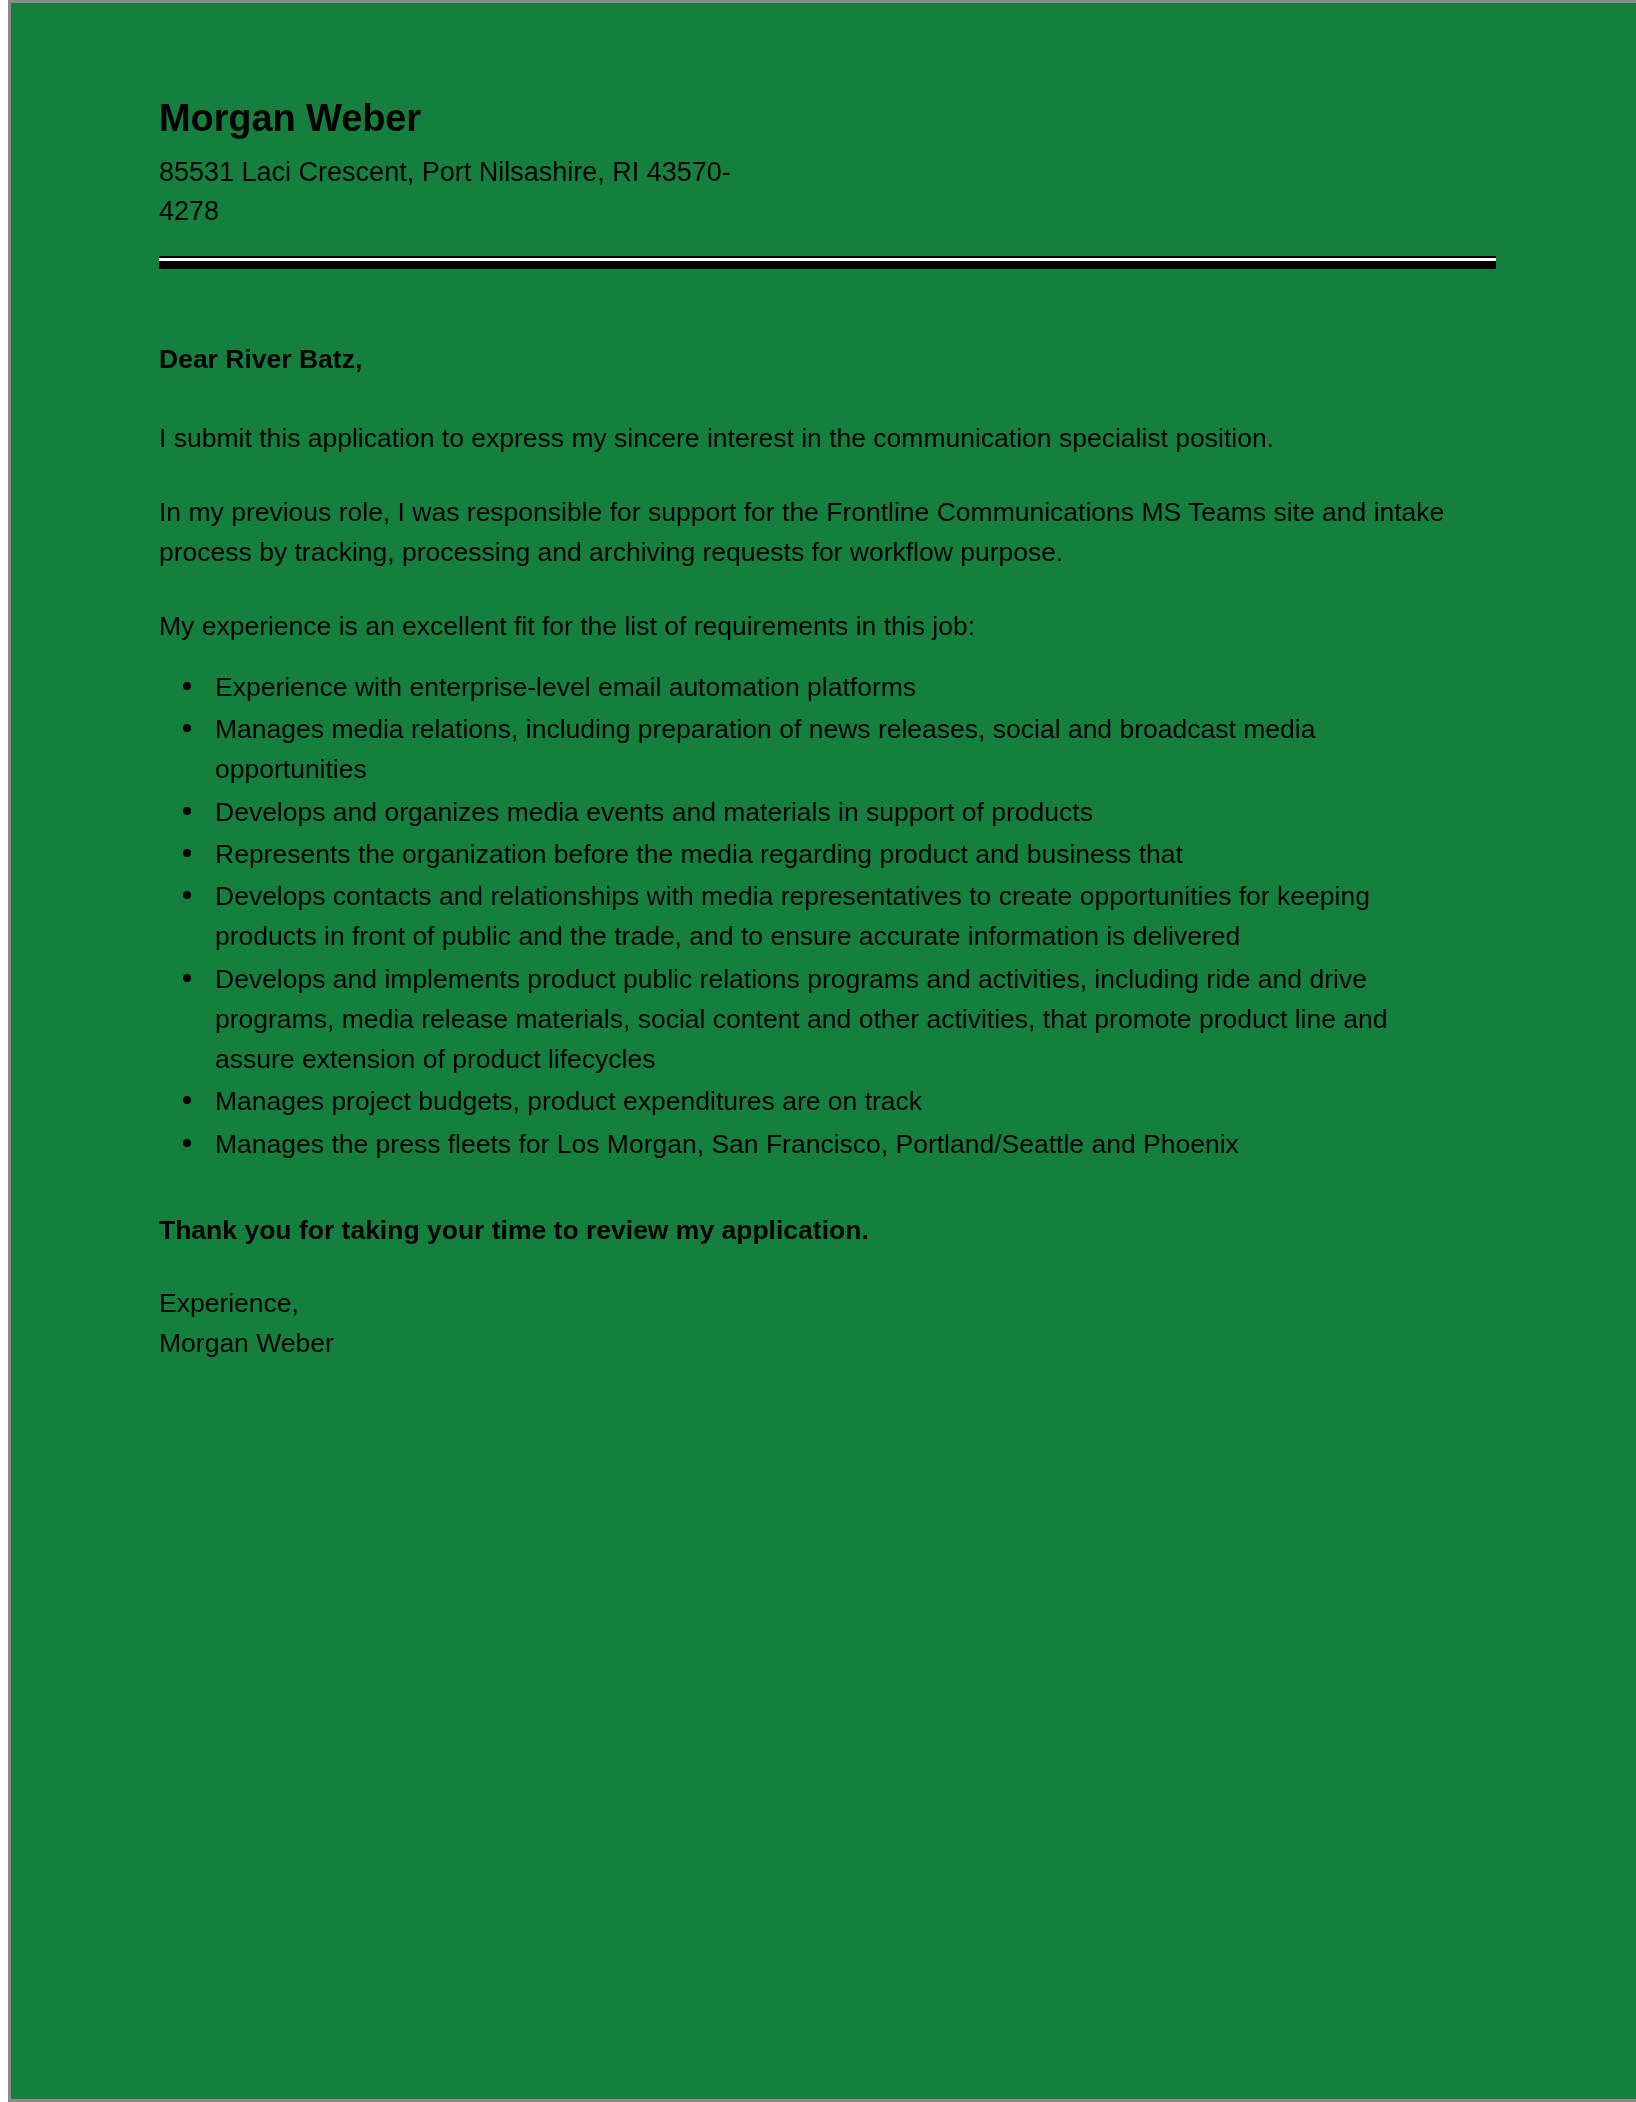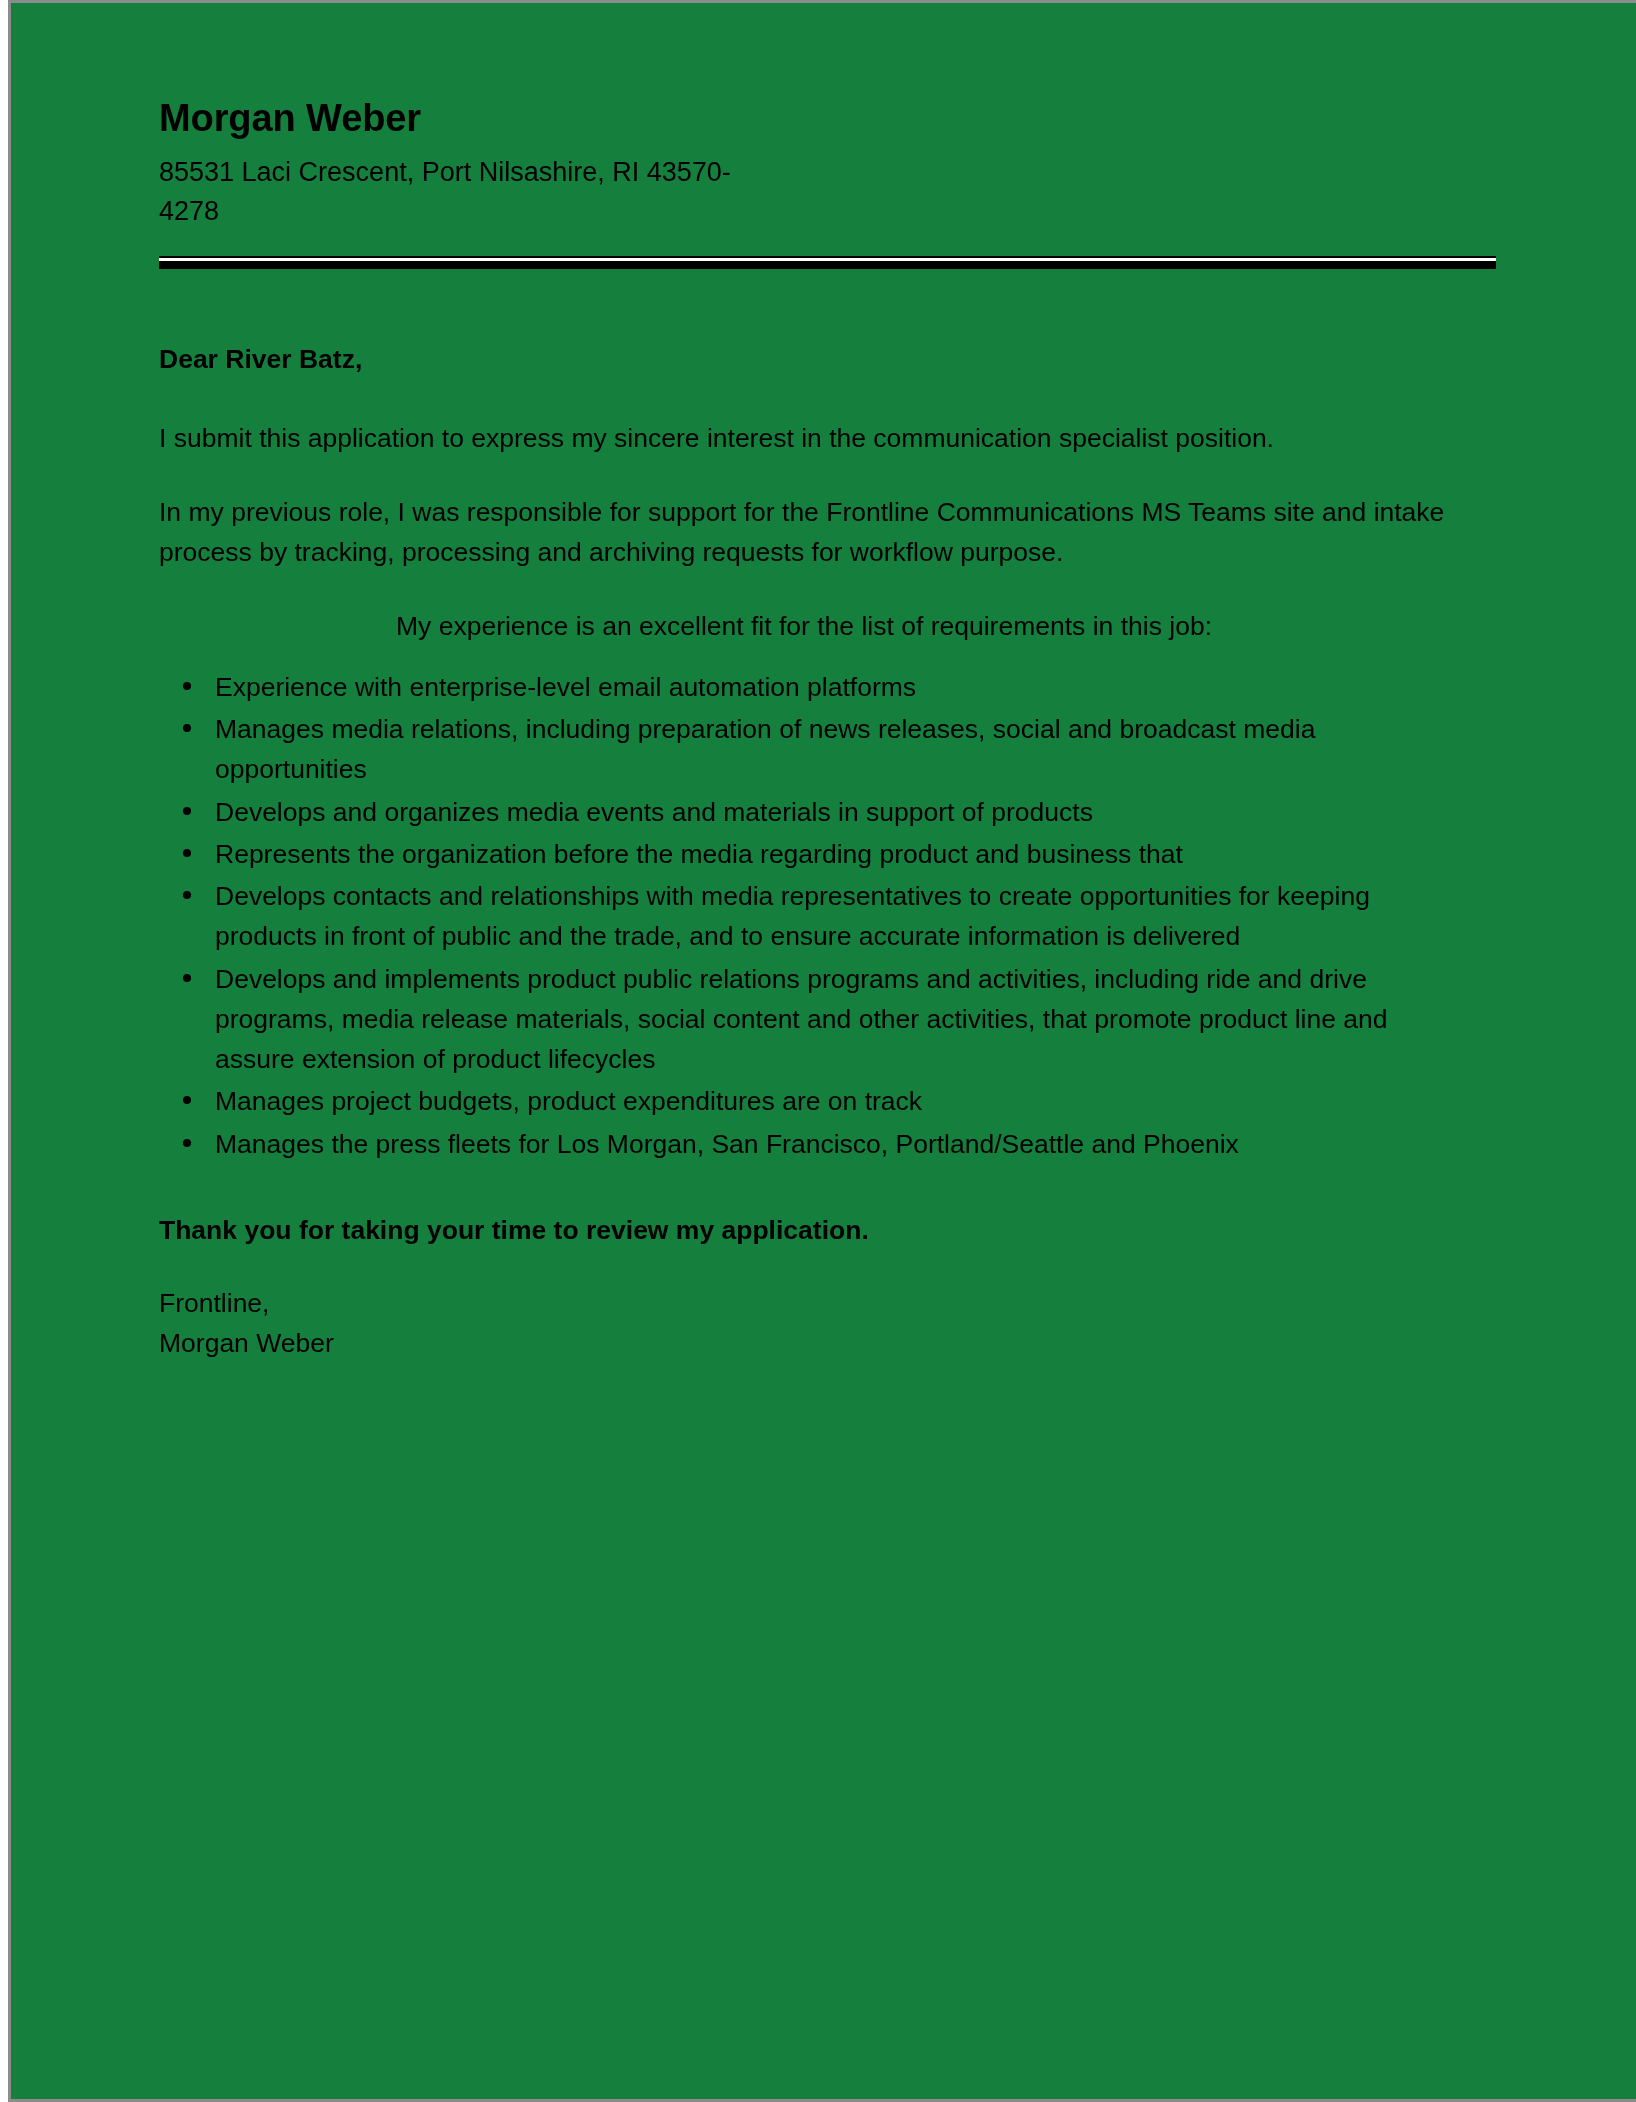--- a/index.html
+++ b/index.html
@@ -77,21 +77,20 @@
     font-weight: bold;
     font-size: 26.5px;
     margin: 0 0 38px 0;
   }
   .para {
     margin: 0 0 34px 0;
     max-width: 1290px;
   }
   .lead-in {
     margin: 0 0 20px 0;
-    text-align: center;
   }
 
   
   .req-list {
     list-style: none;
     margin: 0 0 0 0;
     padding: 0;
     max-width: 1300px;
   }
   .req-list li {
@@ -180,19 +179,19 @@
         </li>
         <li>
           <span class="bullet-dot"></span>
           <span>Manages the press fleets for Los Morgan, San Francisco, Portland/Seattle and Phoenix</span>
         </li>
       </ul>
 
       <p class="closing-thanks">Thank you for taking your time to review my application.</p>
 
       <p class="sign-off">
-        <span class="sig-line">Frontline,</span>
+        <span class="sig-line">Experience,</span>
         <span class="sig-line">Morgan Weber</span>
       </p>
 
     </section>
   </div>
 </div>
 
 </body></html>

